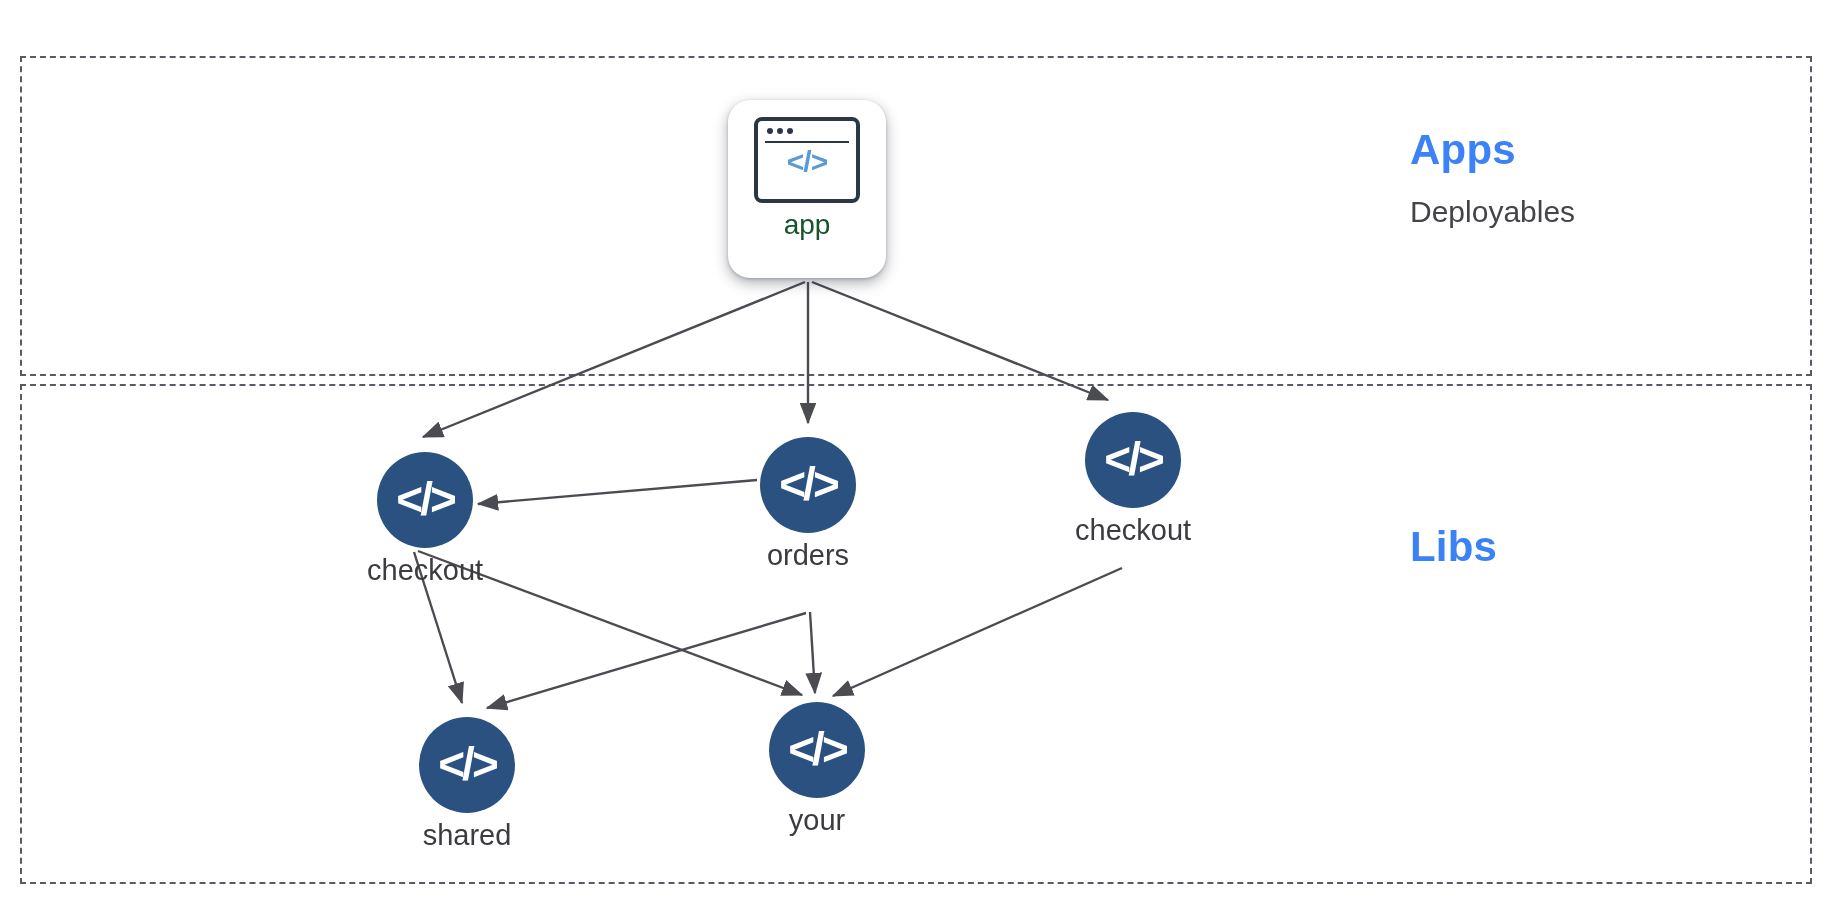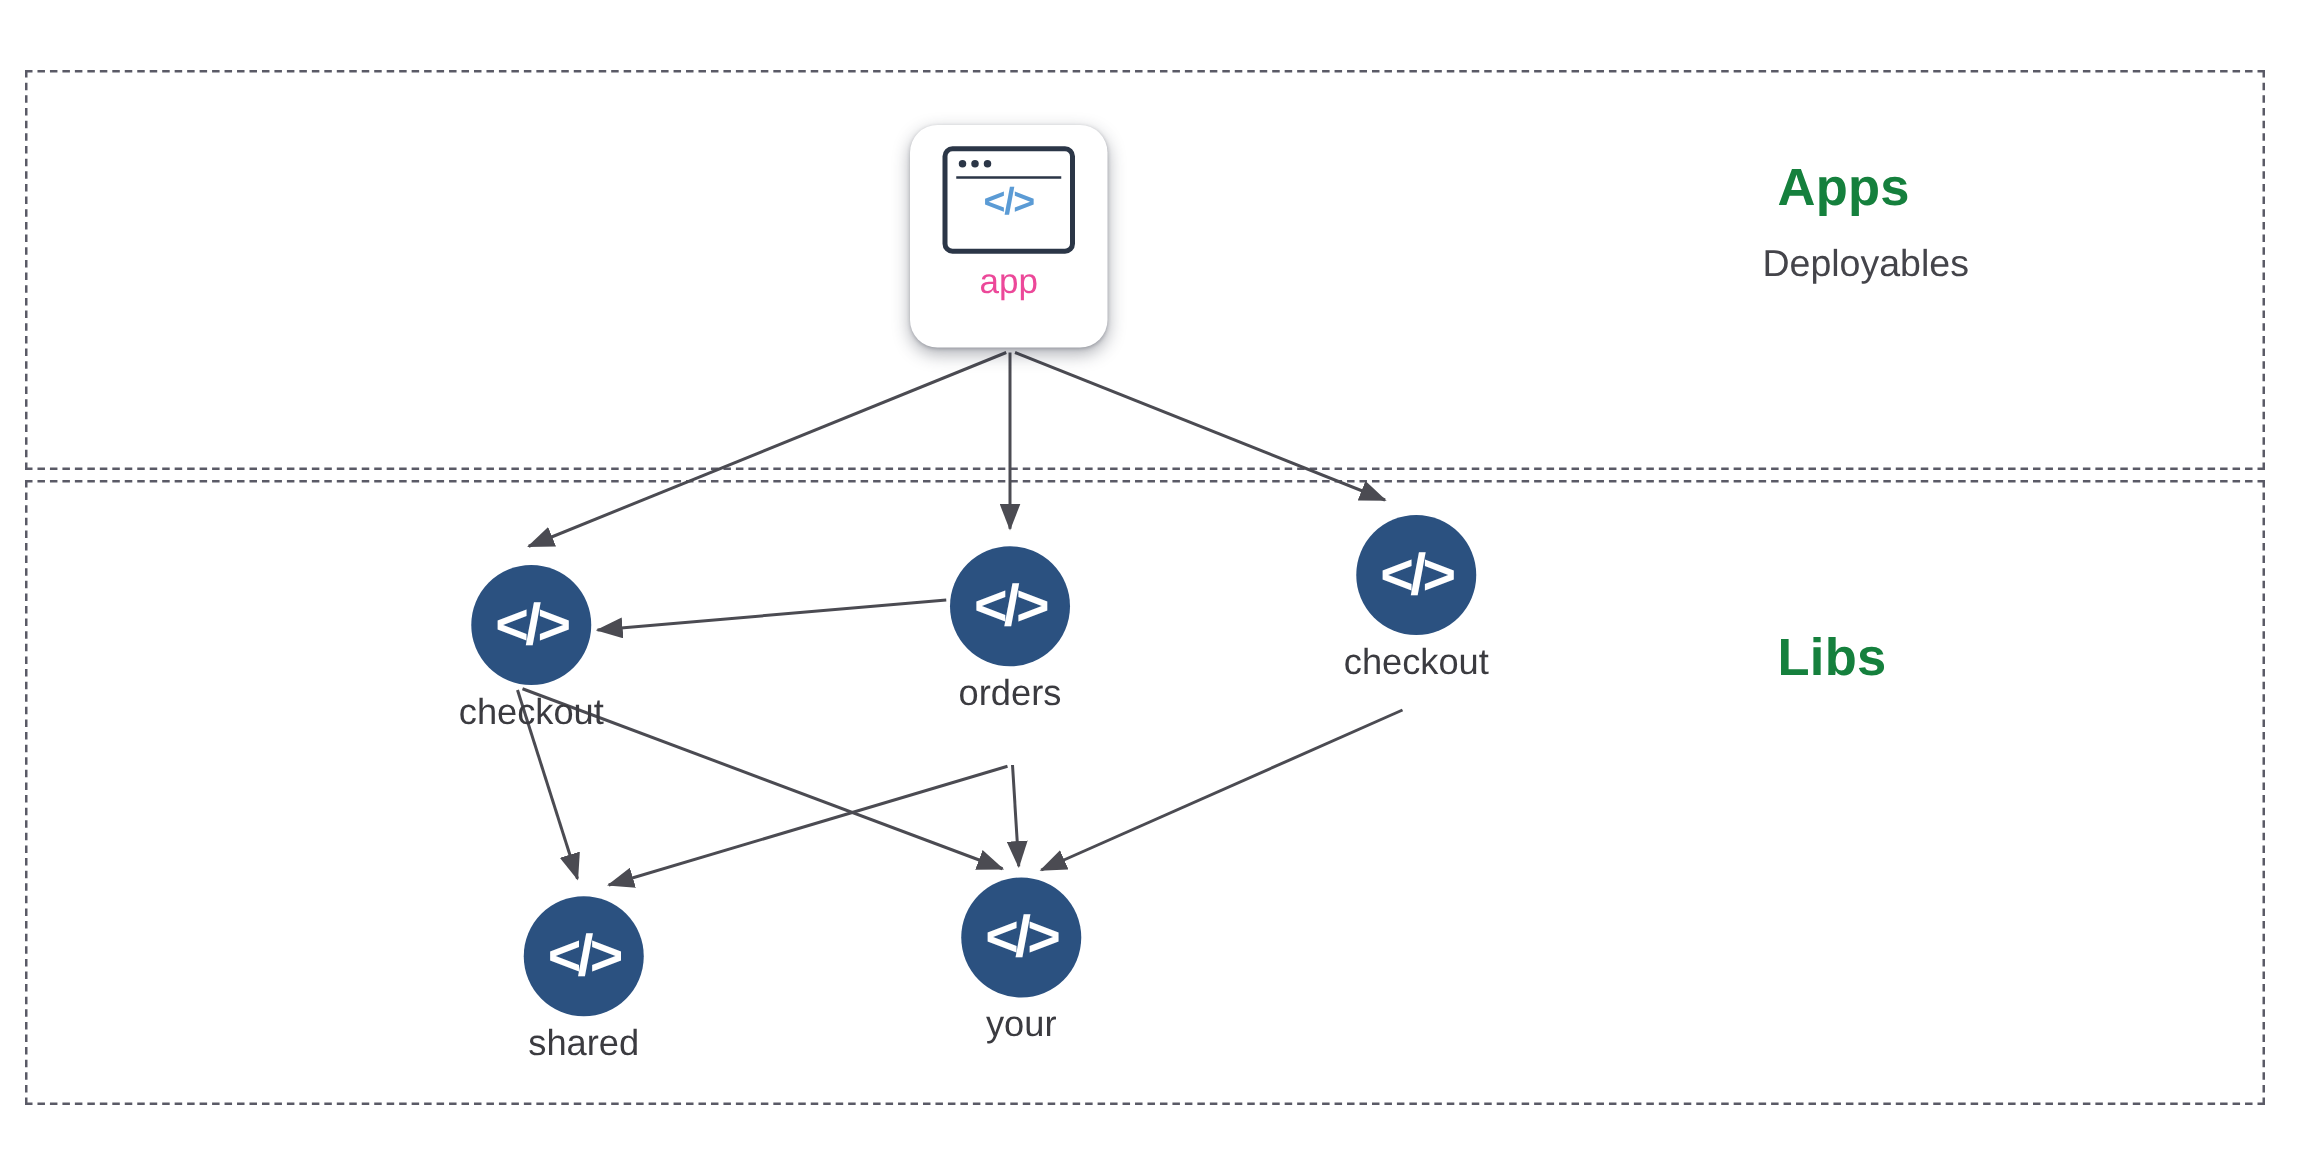--- a/index.html
+++ b/index.html
@@ -46,32 +46,31 @@
   .zone-caption {
     position: absolute;
     color: #3b3b40;
     white-space: nowrap;
   }
   .zone-caption .zc-title {
     font-size: 42px;
     font-weight: bold;
     letter-spacing: 0.2px;
     line-height: 1.05;
-    color: #15803d;
-    margin-left: 12px;
+    color: #3b82f6;
   }
   .zone-caption .zc-sub {
     font-size: 30px;
     font-weight: normal;
     line-height: 1.2;
     color: #44444a;
     margin-top: 22px;
   }
   #caption-apps { left: 1410px; top: 128px; }
-  #caption-libs { left: 1410px; top: 504px; }
+  #caption-libs { left: 1410px; top: 525px; }
   #caption-libs .zc-sub { font-size: 26px; margin-top: 9px; }
 
   
   #edges {
     position: absolute;
     left: 0; top: 0;
     width: 1838px;
     height: 920px;
     pointer-events: none;
   }
@@ -137,21 +136,21 @@
     font-family: "Liberation Sans", sans-serif;
     font-size: 30px;
     font-weight: bold;
     letter-spacing: -1px;
     color: #5b9bd5;
     line-height: 1;
   }
   #node-app .node-label-inner {
     margin-top: 8px;
     font-size: 28px;
-    color: #ec4899;
+    color: #14532d;
     line-height: 1;
   }
 
   
   .node-lib {
     position: absolute;
     display: flex;
     flex-direction: column;
     align-items: center;
   }

